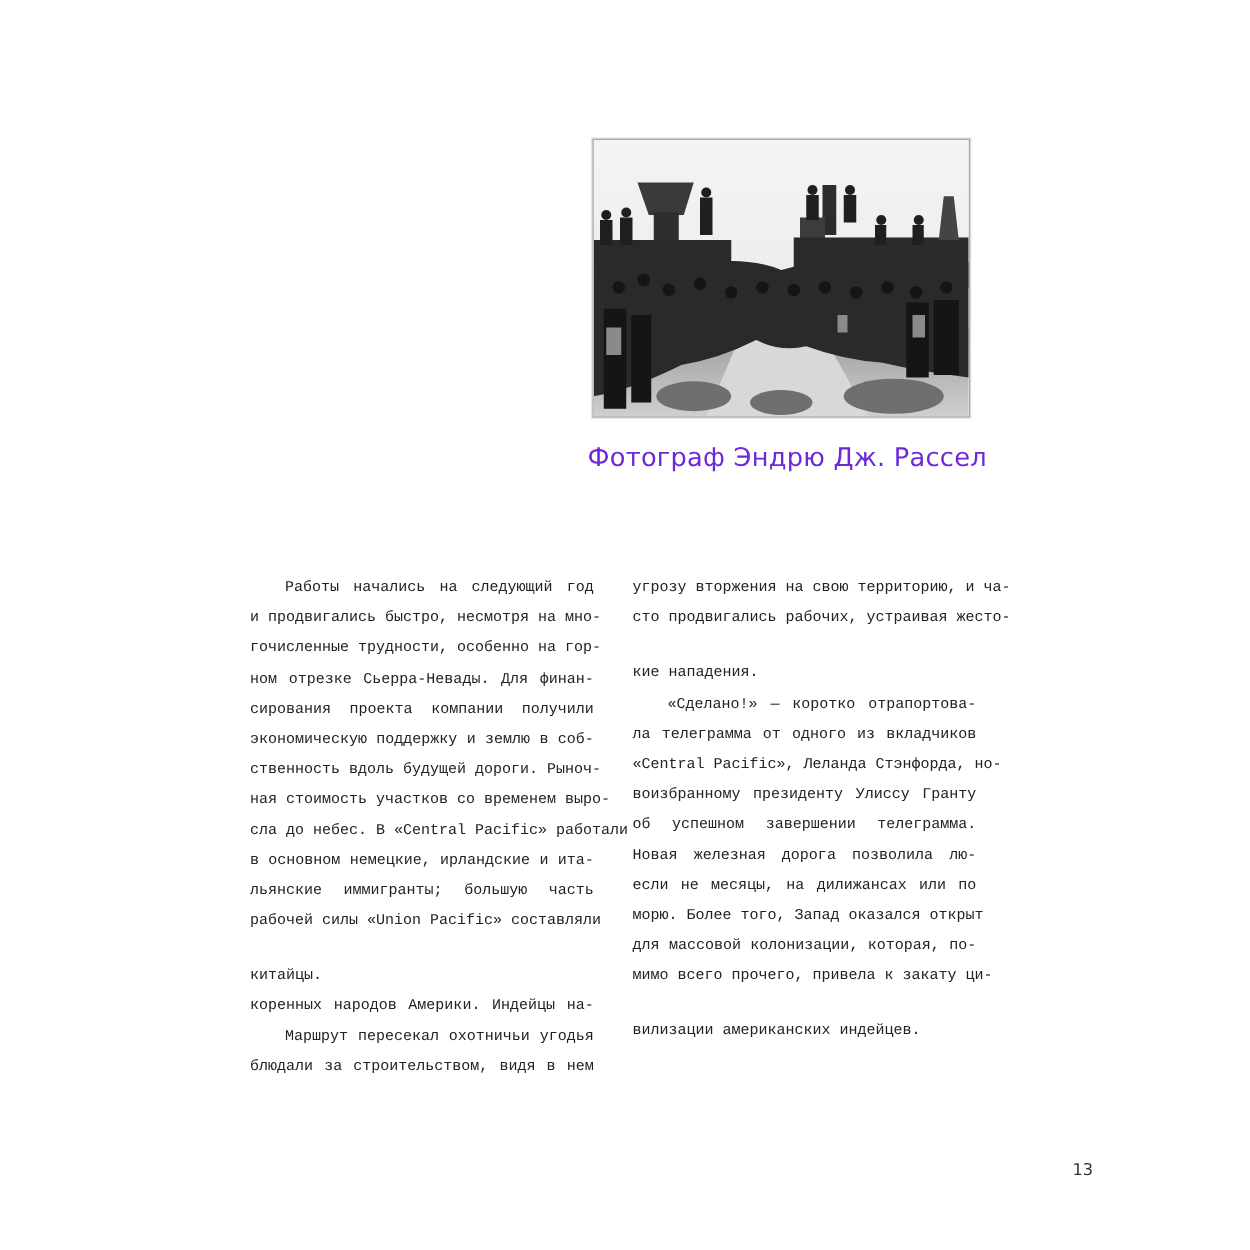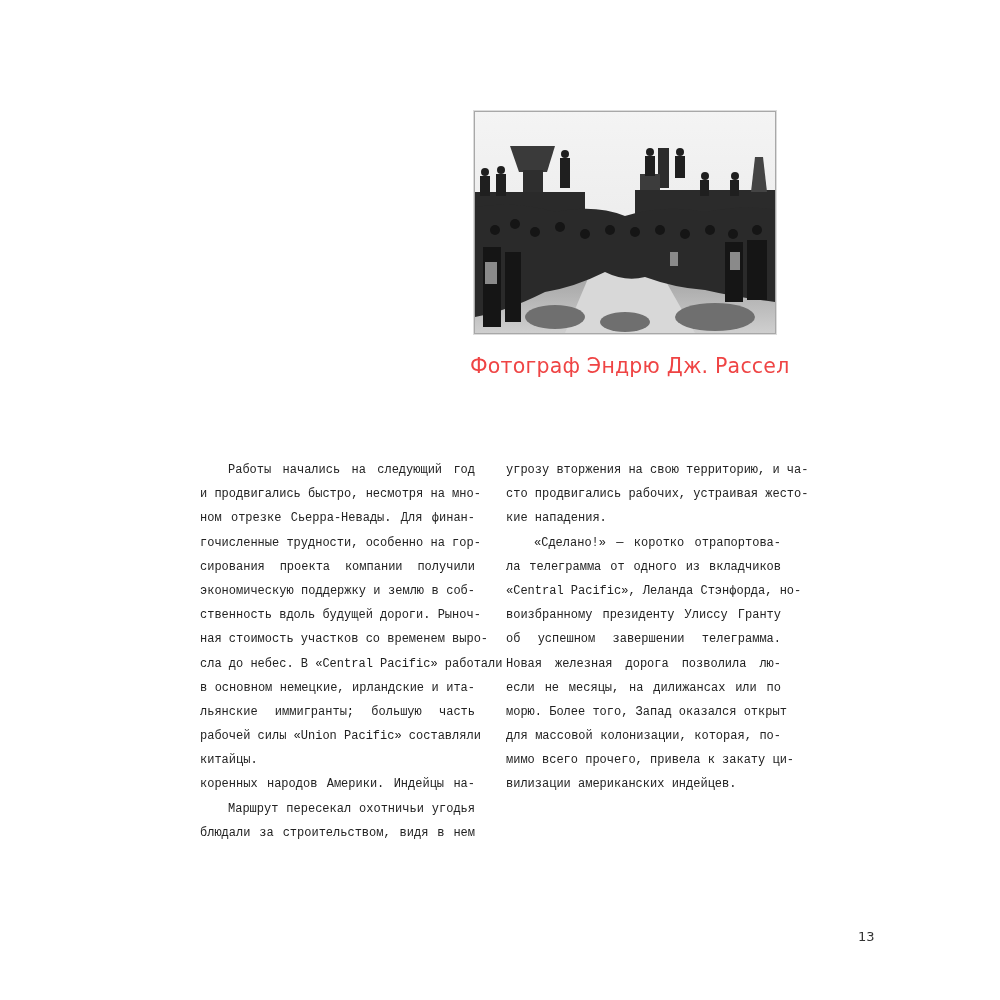--- a/index.html
+++ b/index.html
@@ -9,34 +9,34 @@
   }
   .photo {
     position: absolute; left: 474px; top: 111px; width: 300px; height: 221px;
     border: 1px solid #a8a8a8; box-shadow: 0 0 0 1px #dcdcdc;
     background: #f2f2f2; overflow: hidden;
   }
   .photo svg { display: block; width: 100%; height: 100%; }
   .caption {
     position: absolute; left: 470px; top: 354px; width: 306px; text-align: right;
     font-family: "DejaVu Sans", sans-serif; font-size: 20.5px; letter-spacing: 0.2px;
-    color: #ef4444; white-space: nowrap;
+    color: #6d28d9; white-space: nowrap;
   }
   .col {
     position: absolute; top: 458px; width: 275px;
     font-family: Liberation Mono, monospace; font-size: 12px; line-height: 24.2px;
     color: #222;
   }
   .col.left { left: 200px; }
   .col.right { left: 506px; }
   .line {
     display: block; text-align: justify; text-align-last: justify; white-space: nowrap;
     height: 24.2px; overflow: visible;
   }
-  .line.last { text-align-last: left; }
+  .line.last { text-align-last: left; margin-top: 20px; }
   .line.indent { padding-left: 28px; }
   .pagenum {
     position: absolute; left: 858px; top: 929px;
     font-family: "DejaVu Sans", sans-serif; font-size: 13px; color: #333;
   }
 </style>
 </head>
 <body>
 
 <div class="photo">
@@ -114,22 +114,22 @@
       <ellipse cx="240" cy="205" rx="40" ry="14"></ellipse>
     </g>
   </svg>
 </div>
 
 <div class="caption">Фотограф Эндрю Дж. Рассел</div>
 
 <div class="col left">
   <span class="line indent">Работы начались на следующий год</span>
   <span class="line">и продвигались быстро, несмотря на мно-</span>
+  <span class="line">гочисленные трудности, особенно на гор-</span>
   <span class="line">ном отрезке Сьерра-Невады. Для финан-</span>
-  <span class="line">гочисленные трудности, особенно на гор-</span>
   <span class="line">сирования проекта компании получили</span>
   <span class="line">экономическую поддержку и землю в соб-</span>
   <span class="line">ственность вдоль будущей дороги. Рыноч-</span>
   <span class="line">ная стоимость участков со временем выро-</span>
   <span class="line">сла до небес. В «Central Pacific» работали</span>
   <span class="line">в основном немецкие, ирландские и ита-</span>
   <span class="line">льянские иммигранты; большую часть</span>
   <span class="line">рабочей силы «Union Pacific» составляли</span>
   <span class="line last">китайцы.</span>
   <span class="line">коренных народов Америки. Индейцы на-</span>

